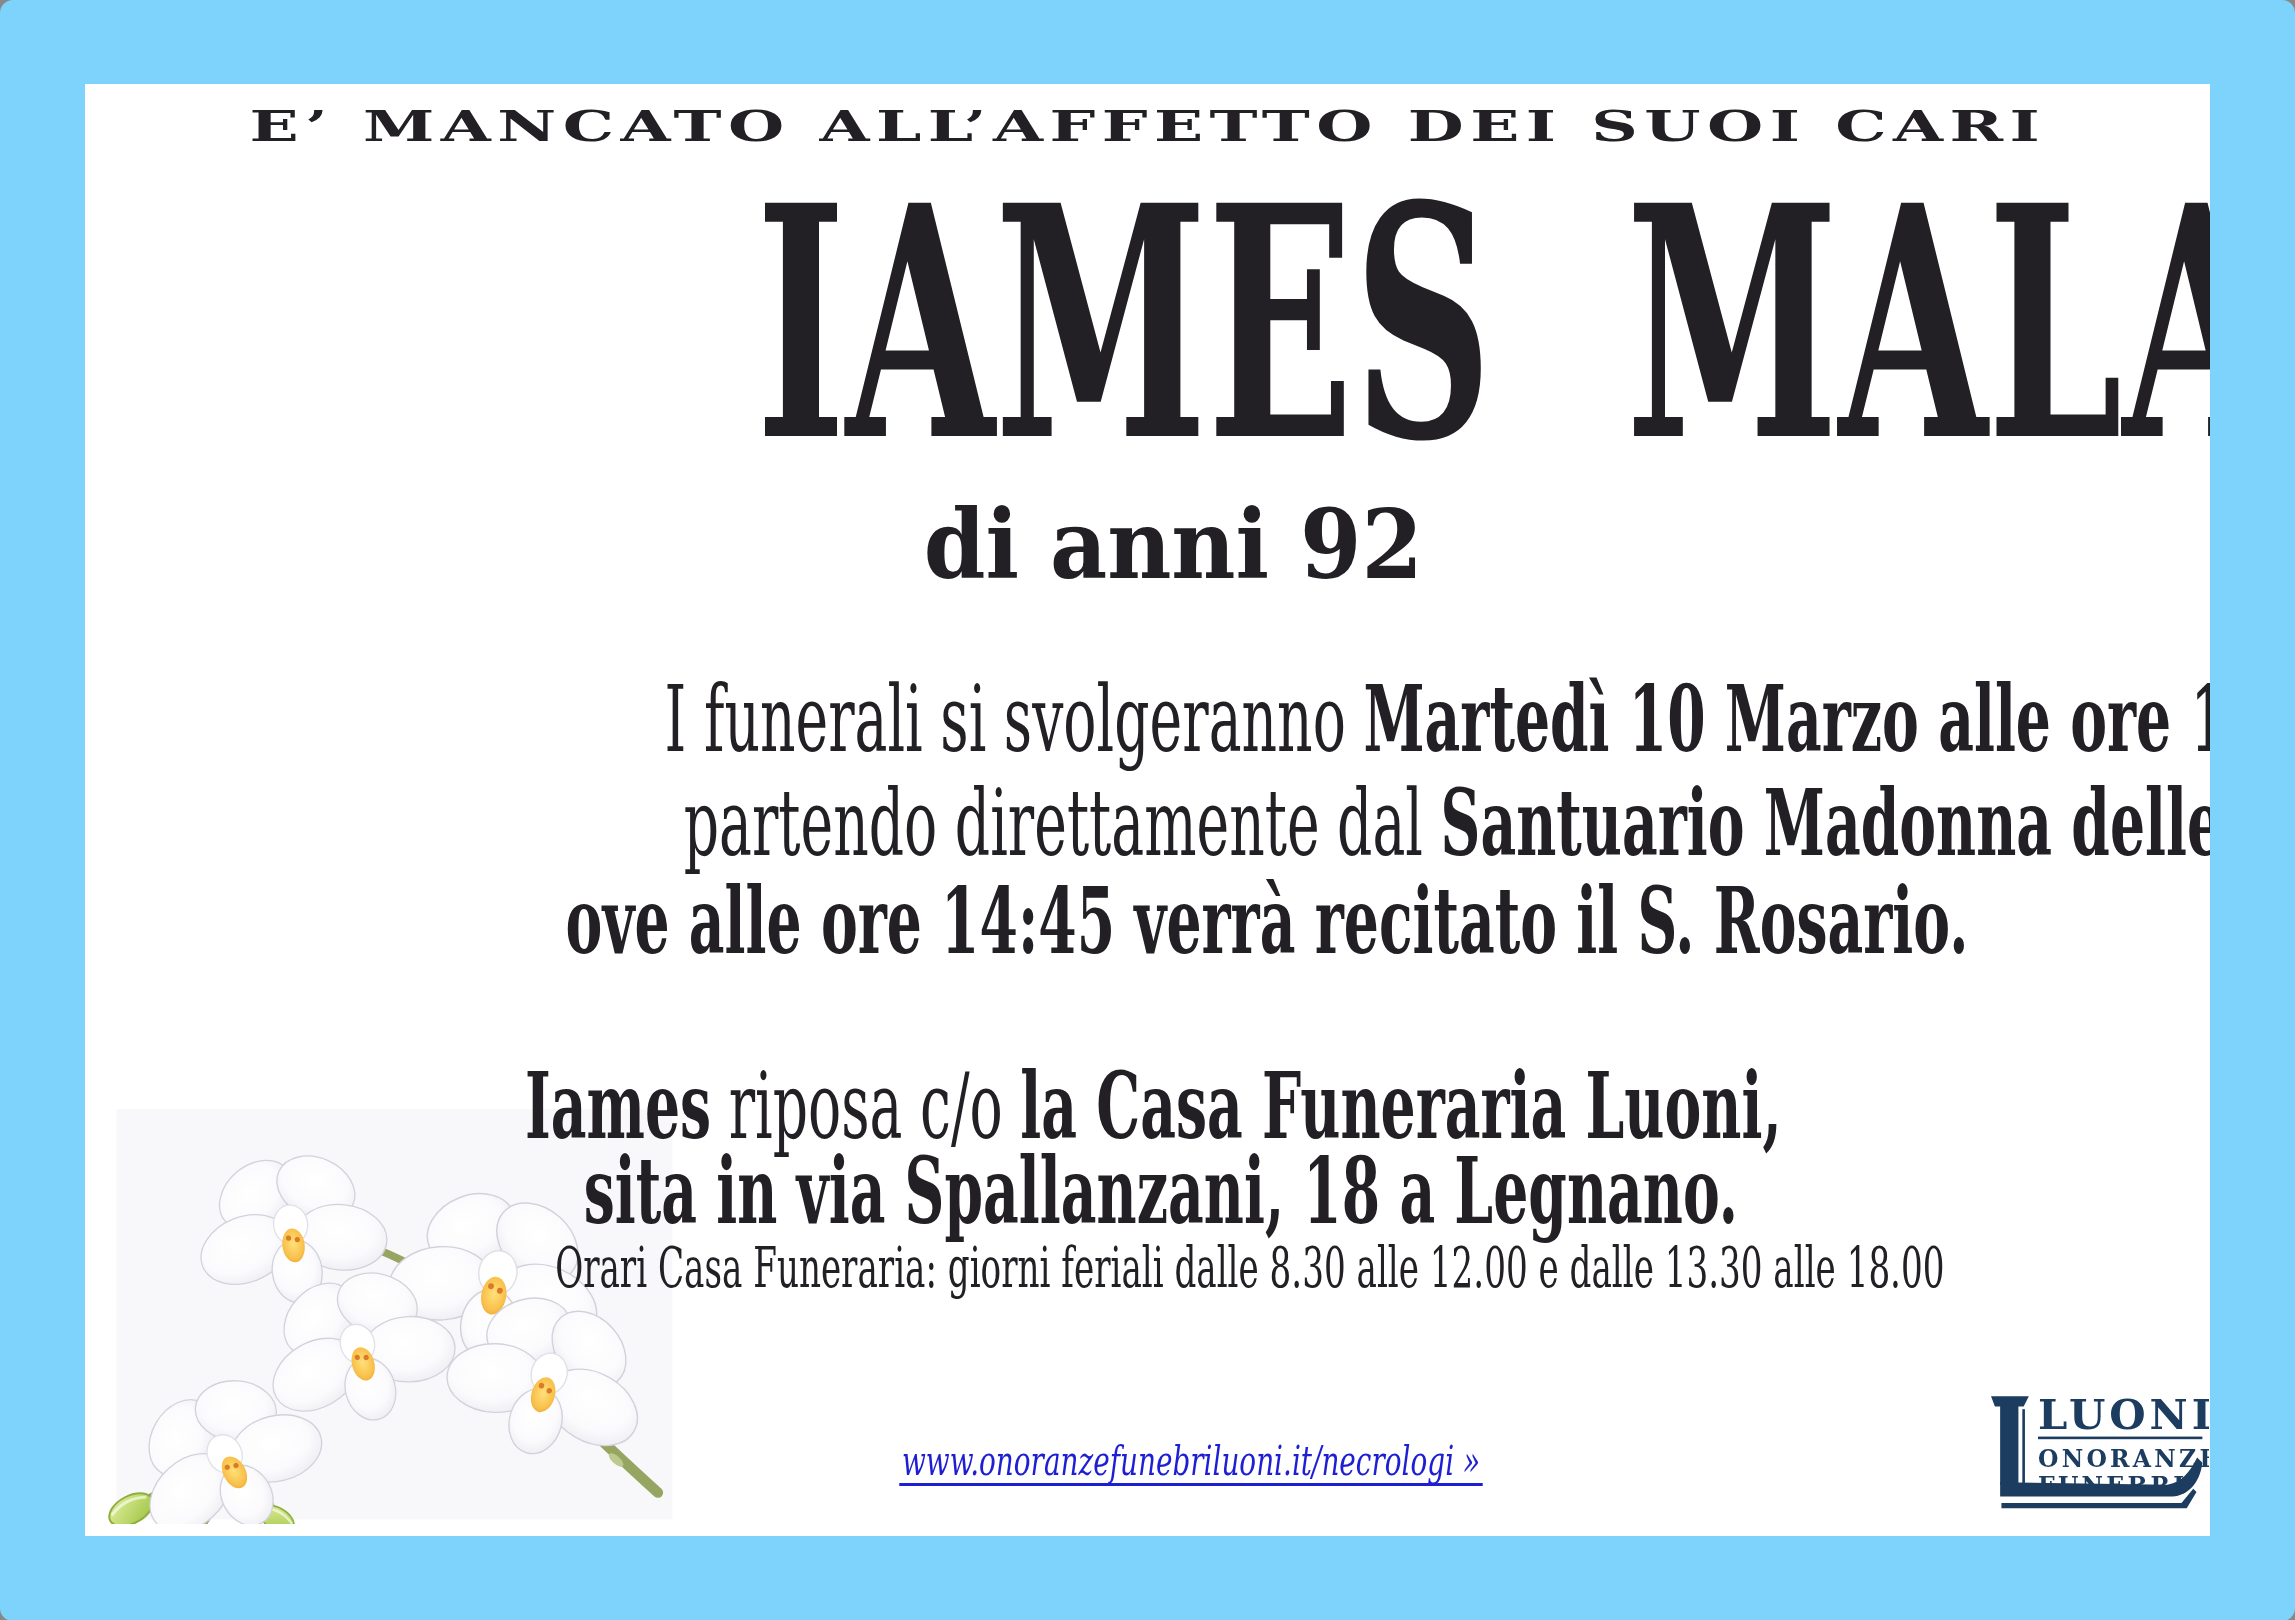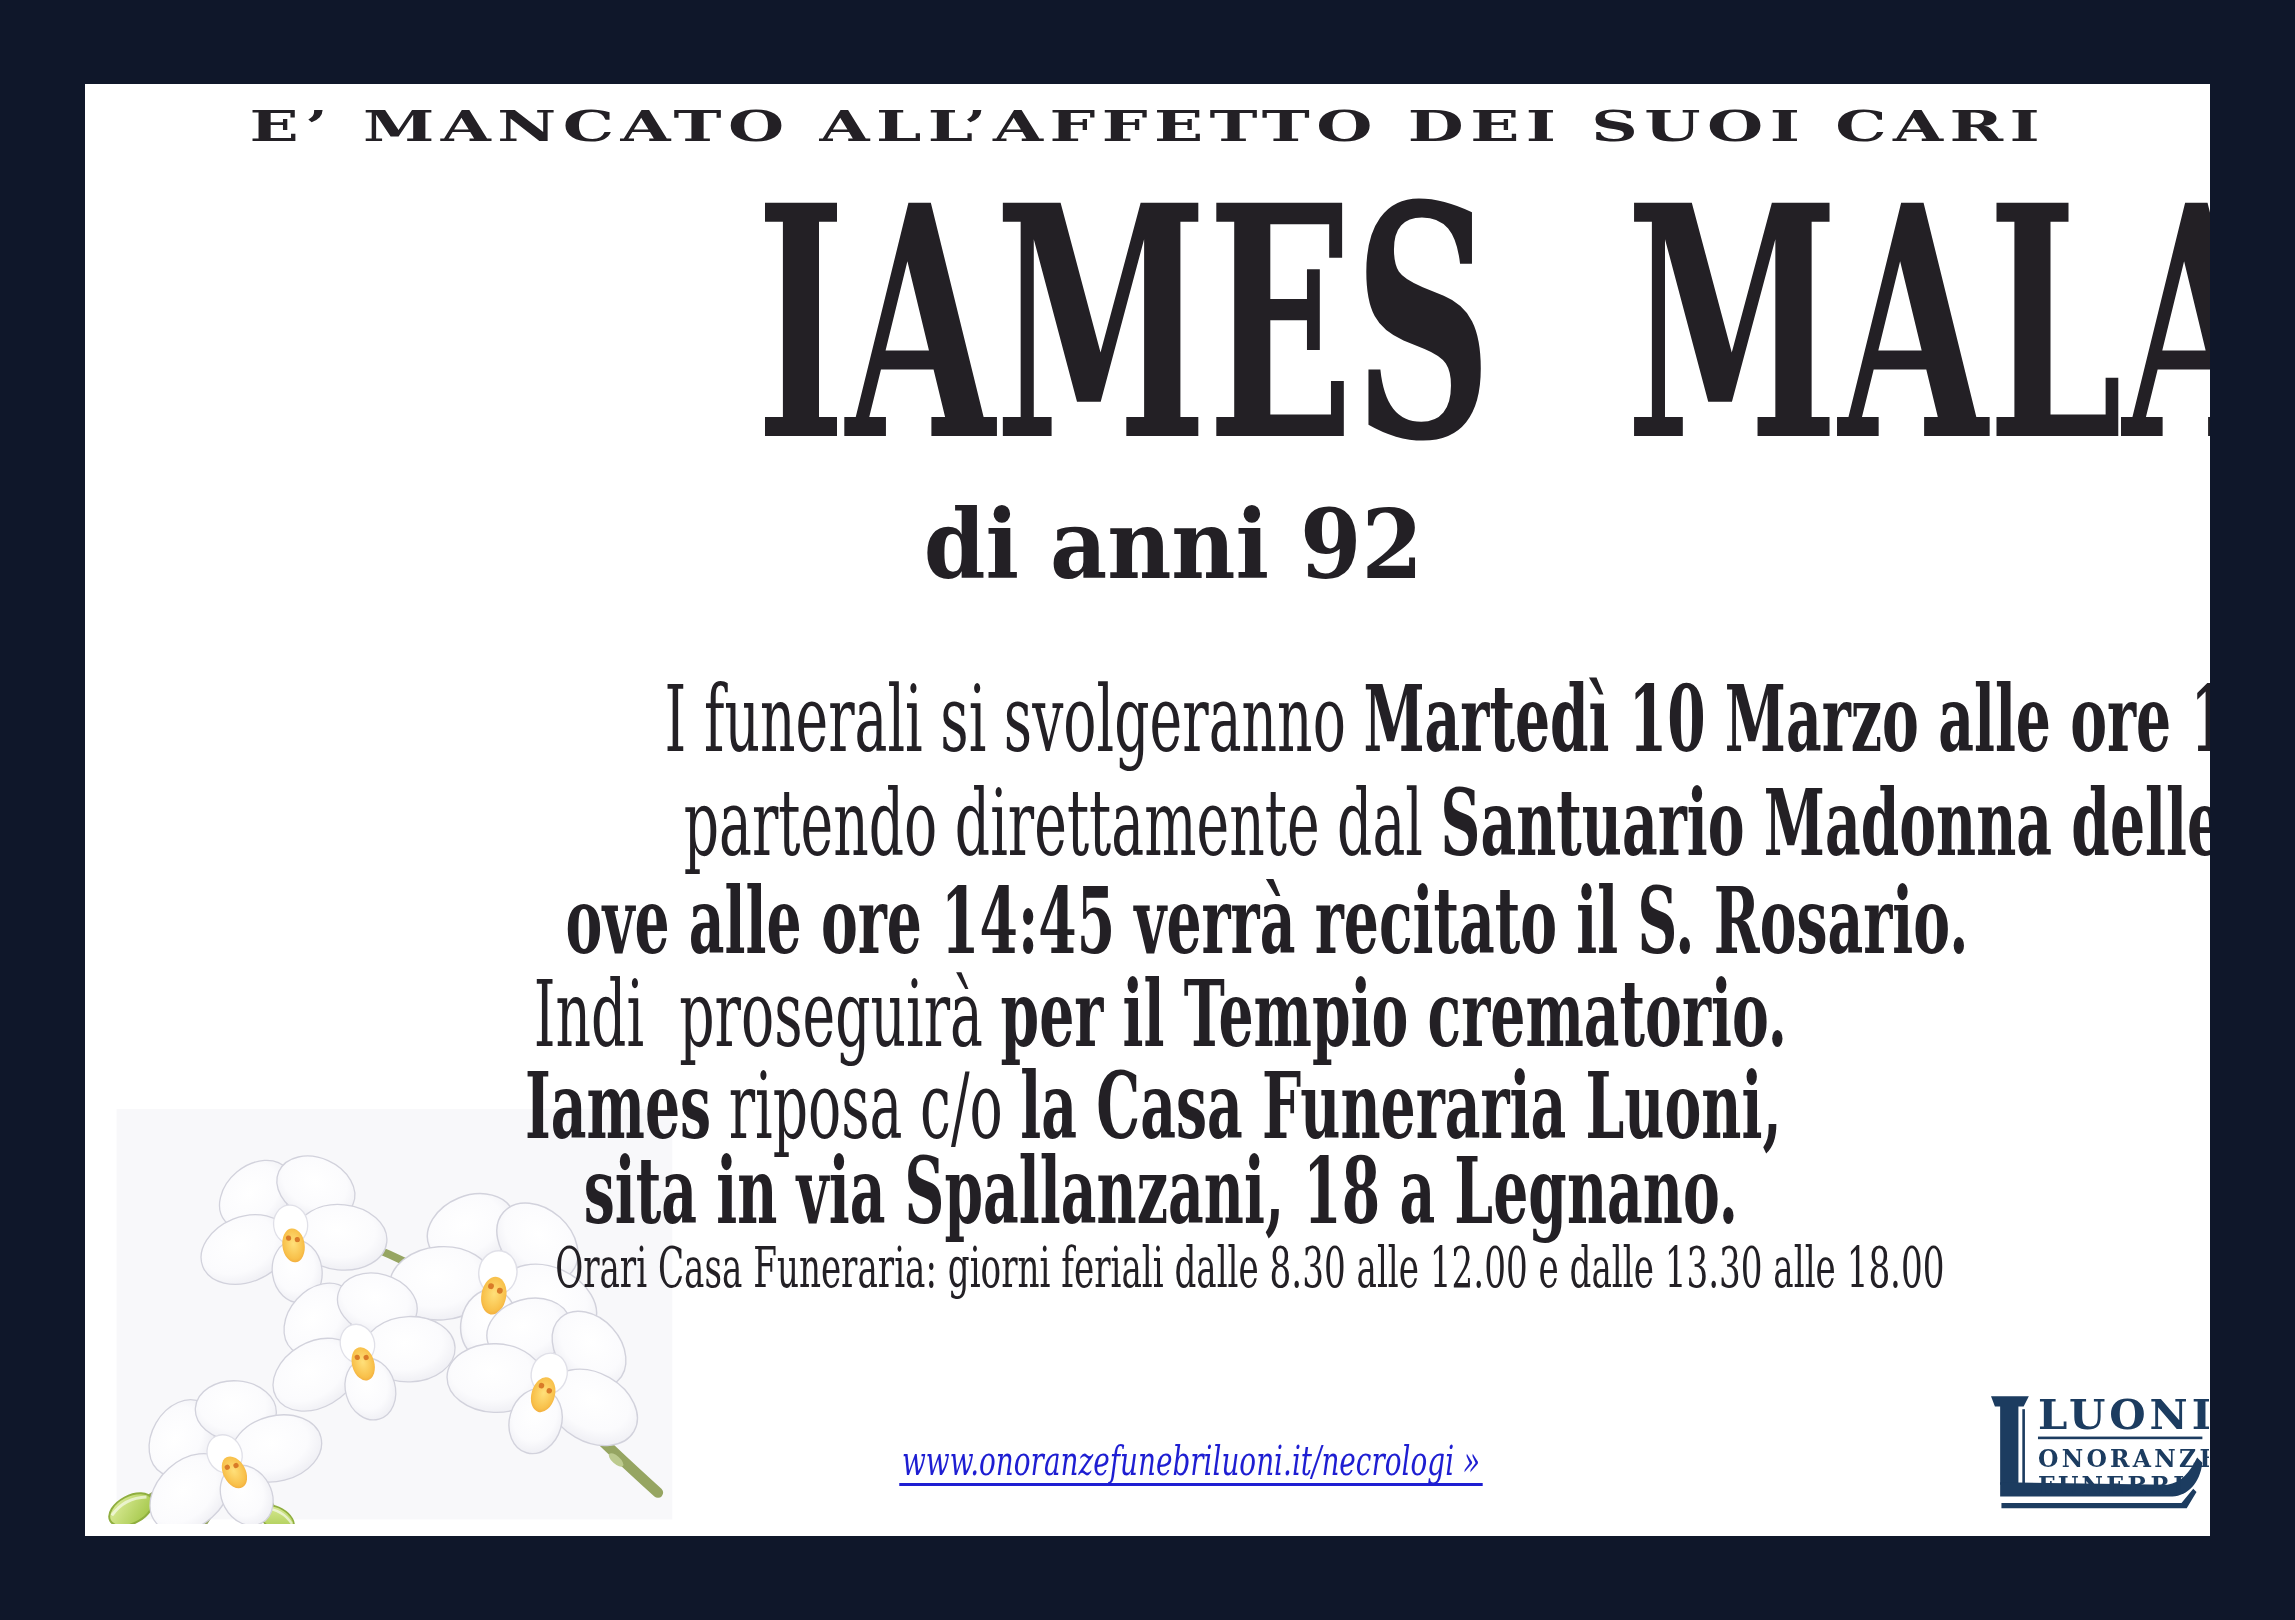--- a/index.html
+++ b/index.html
@@ -1,21 +1,22 @@
 <!DOCTYPE html>
 <html style="font-size:10.5px"><head>
 <meta charset="utf-8">
 <style>
   html,body{margin:0;padding:0;background:#888;}
   .poster{
     position:relative;
     width:2295px;height:1621px;
-    background:#0f172a;
+    background:#7dd3fc;
     font-family:"DejaVu Serif", serif;
     overflow:hidden;
+    border-radius:13px;
   }
   .canvas{
     position:absolute;left:85px;top:84px;
     width:2125px;height:1452px;
     background:#ffffff;
     overflow:hidden;
   }
   .center{position:absolute;width:100%;text-align:center;line-height:1;}
   .sx{display:inline-block;white-space:pre;transform-origin:50% 50%;}
 
@@ -136,21 +137,20 @@
     <div class="center pos-name"><span class="sx nm">IAMES  MALAVASI</span></div>
 
     <div class="center pos-age"><span class="sx ag">di anni 92</span></div>
 
     <div class="center pos-l1"><span class="sx b140"><span>I funerali si svolgeranno </span><b>Martedì 10 Marzo alle ore 15:00</b></span></div>
 
     <div class="center pos-l2"><span class="sx b140"><span>partendo direttamente dal </span><b>Santuario Madonna delle Grazie</b></span></div>
 
     <div class="center pos-l3"><span class="sx b140"><b>ove alle ore 14:45 verrà recitato il S. Rosario.</b></span></div>
 
-    <div class="center pos-l4"><span class="sx b140"><span>Indi  proseguirà </span><b>per il Tempio crematorio.</b></span></div>
 
     <div class="center pos-l5"><span class="sx b140"><b>Iames</b><span> riposa c/o </span><b>la Casa Funeraria Luoni,</b></span></div>
 
     <div class="center pos-l6"><span class="sx b140"><b>sita in via Spallanzani, 18 a Legnano.</b></span></div>
 
     <div class="center pos-l7"><span class="sx b84">Orari Casa Funeraria: giorni feriali dalle 8.30 alle 12.00 e dalle 13.30 alle 18.00</span></div>
 
 
 
     <div class="center pos-link"><a class="sx link" href="#">www.onoranzefunebriluoni.it/necrologi »</a></div>

